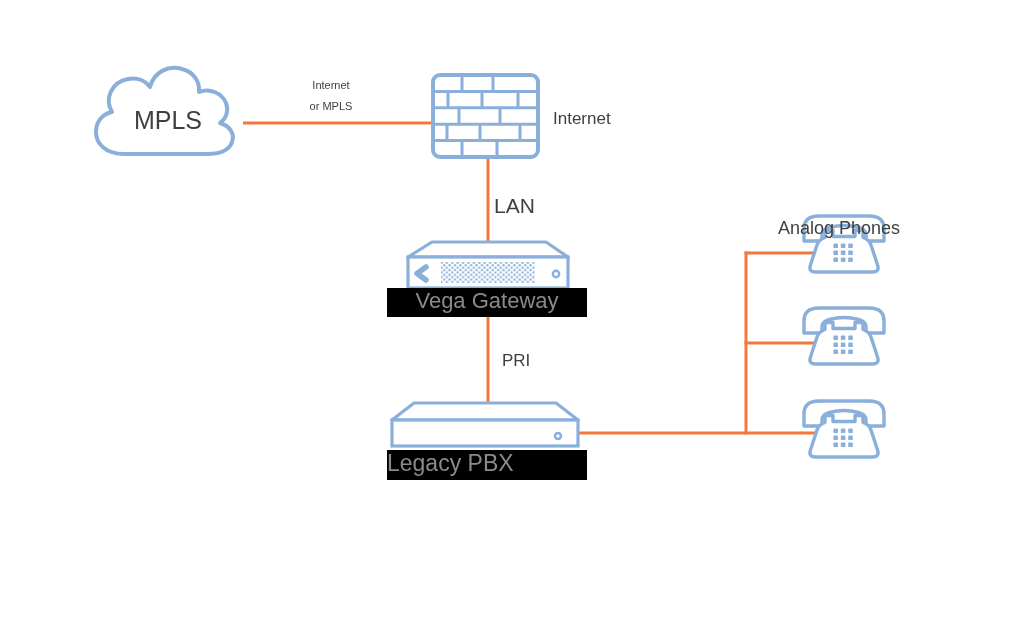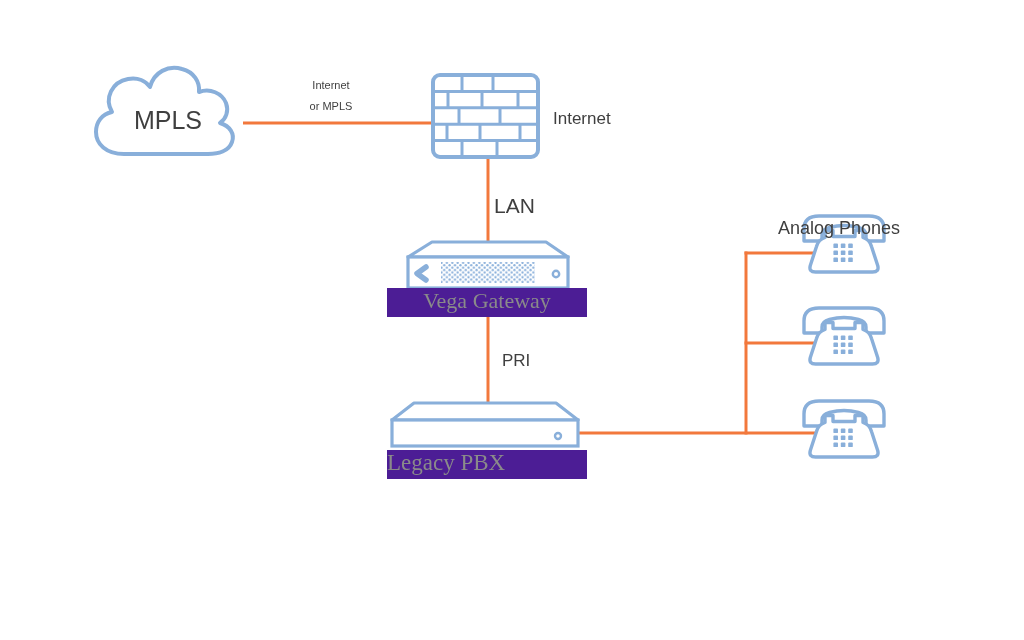--- a/index.html
+++ b/index.html
@@ -9,21 +9,21 @@
     --gray:#8A8A8A;
   }
   html,body{margin:0;padding:0;background:#fff;}
   .canvas{
     position:relative;width:1024px;height:640px;background:#fff;overflow:hidden;
     font-family:"Liberation Sans",sans-serif;
   }
   .conn{position:absolute;left:0;top:0;z-index:1;}
   .node{position:absolute;z-index:2;line-height:0;}
   .lbl{position:absolute;z-index:3;color:var(--dark);}
-  .lbl.graylbl{color:var(--gray);background:#4c1d95;font-family:Liberation Serif, serif;}
+  .lbl.graylbl{color:var(--gray);background:#000000;}
   .itsp-label{left:98px;top:106px;width:140px;font-size:25px;text-align:center;}
   .internet-label{left:266px;top:75px;width:130px;font-size:11px;line-height:21px;text-align:center;}
   .firewall-label{left:553px;top:109px;font-size:17px;}
   .lan-label{left:494px;top:194px;font-size:21px;}
   .vega-label{left:387px;top:288px;width:200px;font-size:22px;text-align:center;padding-bottom:3px;}
   .pri-label{left:502px;top:351px;font-size:17px;text-align:right;}
   .pbx-label{left:387px;top:450px;width:200px;font-size:23px;padding-bottom:3px;}
   .analog-label{left:758px;top:176px;width:162px;font-size:18px;text-align:center;margin-top:42px;}
   .cloud-node{left:88px;top:62px;}
   .firewall-node{left:431px;top:73px;}

